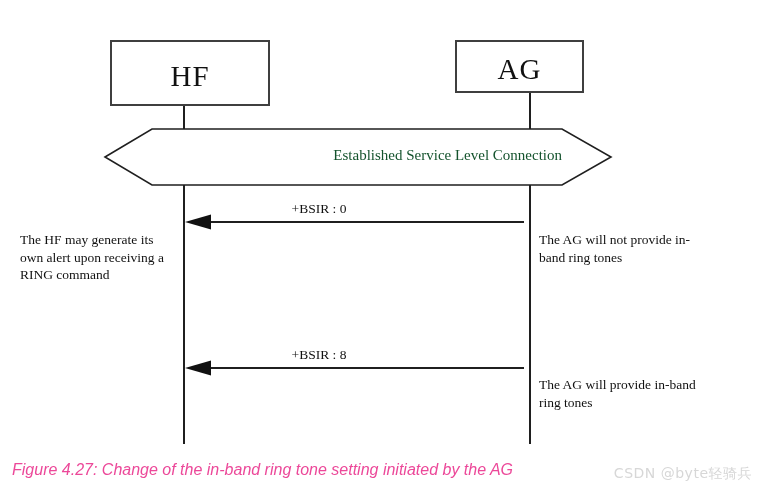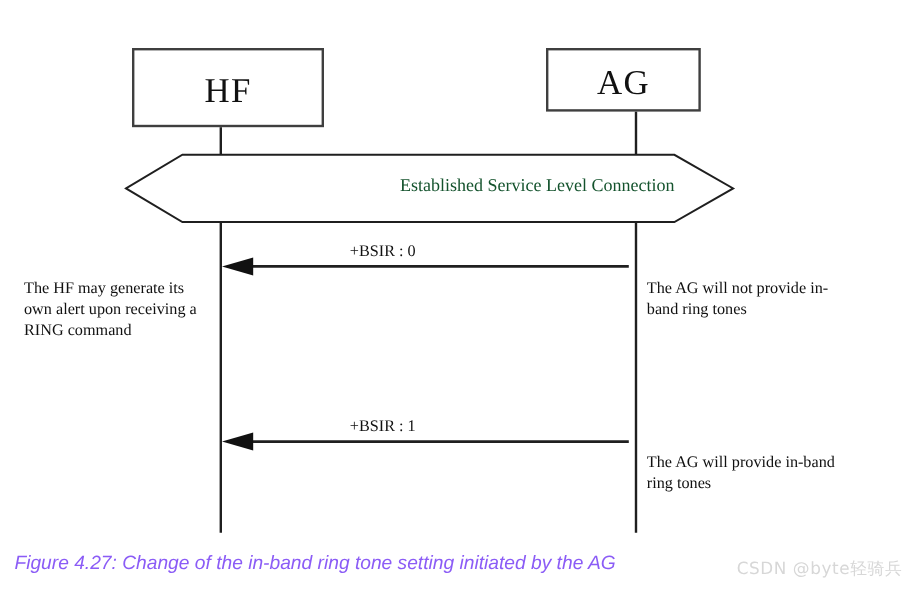--- a/index.html
+++ b/index.html
@@ -80,21 +80,21 @@
     white-space: pre-line;
     color: #111111;
   }
   .caption {
     position: absolute;
     left: 12px;
     top: 461px;
     font-family: "Liberation Sans", "DejaVu Sans", sans-serif;
     font-style: italic;
     font-size: 16px;
-    color: #8b5cf6;
+    color: #ec4899;
     white-space: nowrap;
   }
   .watermark {
     position: absolute;
     right: 6px;
     top: 465px;
     font-family: "DejaVu Sans", "Liberation Sans", sans-serif;
     font-size: 14px;
     color: #d7d7d7;
     letter-spacing: 0.5px;
@@ -127,21 +127,21 @@
   <div class="pbox" style="left:110px; top:40px; width:160px; height:66px;">
     <span>HF</span>
   </div>
   <div class="pbox" style="left:455px; top:40px; width:129px; height:53px;">
     <span>AG</span>
   </div>
 
   <div class="slc-label">Established Service Level Connection</div>
 
   <div class="msg-label" style="left:244px; top:201px;">+BSIR : 0</div>
-  <div class="msg-label" style="left:244px; top:347px;">+BSIR : 1</div>
+  <div class="msg-label" style="left:244px; top:347px;">+BSIR : 8</div>
 
   <div class="note" style="left:20px; top:231px; width:163px;">The HF may generate its
 own alert upon receiving a
 RING command</div>
   <div class="note" style="left:539px; top:231px; width:170px;">The AG will not provide in-
 band ring tones</div>
   <div class="note" style="left:539px; top:376px; width:170px;">The AG will provide in-band
 ring tones</div>
 
   <div class="caption">Figure 4.27: Change of the in-band ring tone setting initiated by the AG</div>

